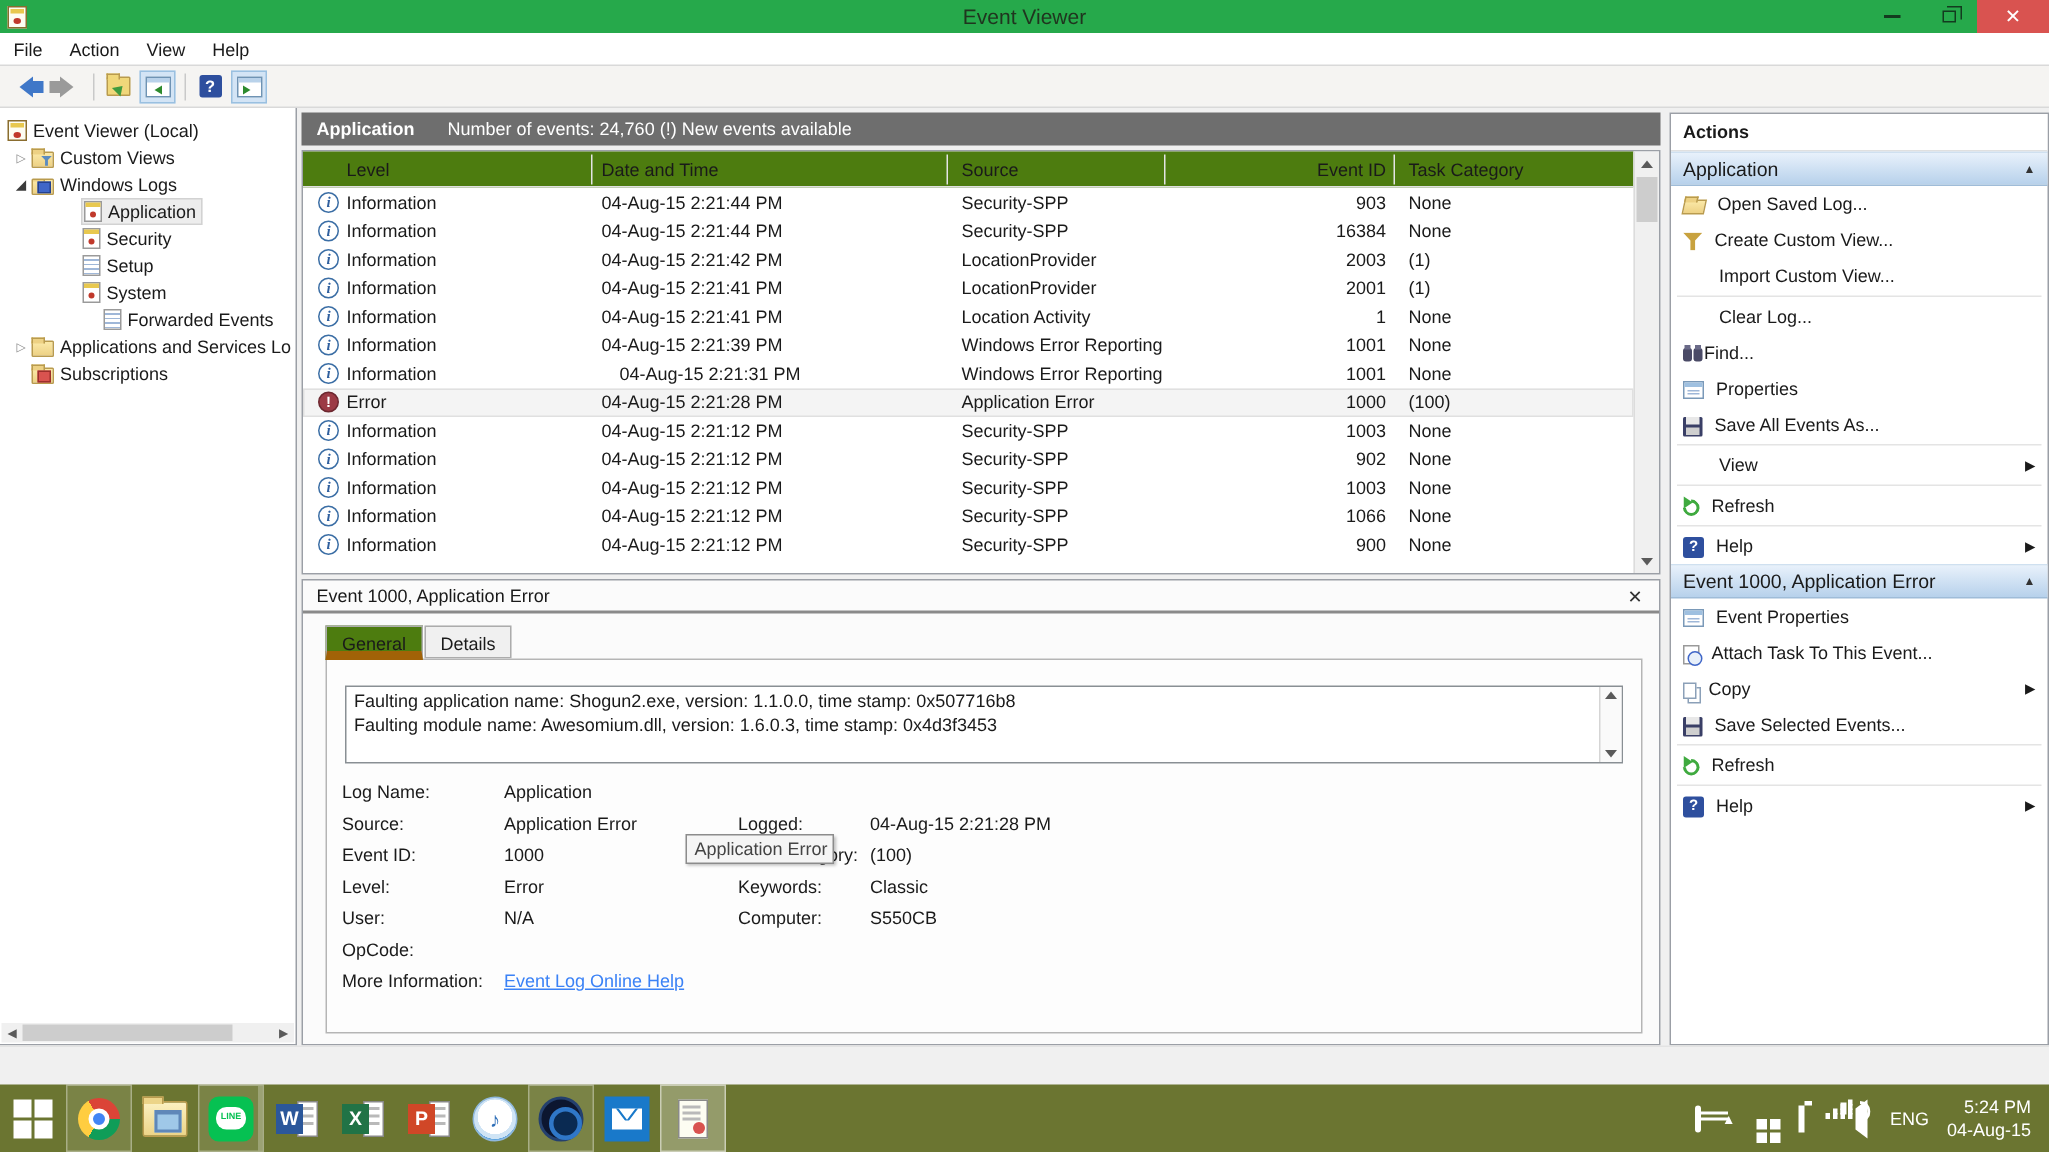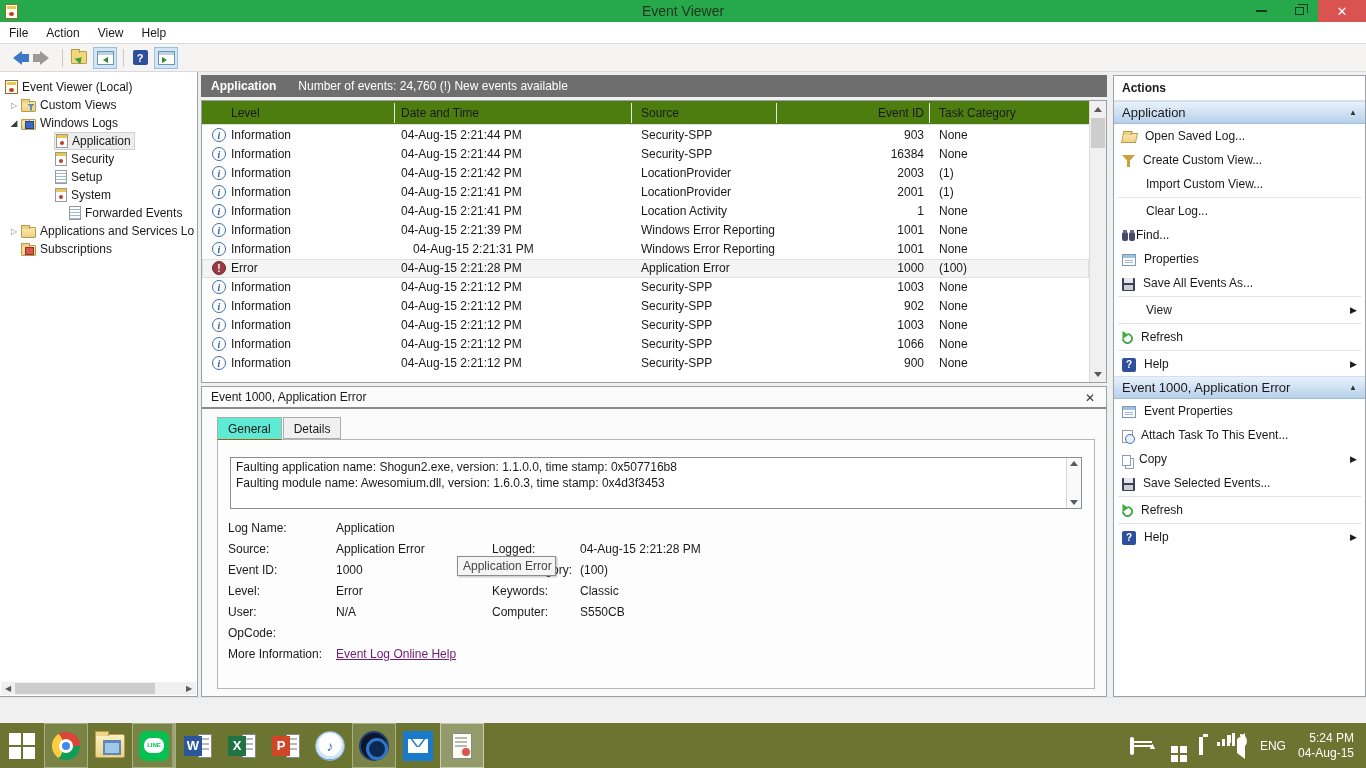--- a/index.html
+++ b/index.html
@@ -96,30 +96,30 @@
   .tri-dn { width:0; height:0; border:4px solid transparent; border-top:5px solid #5a5a5a; margin-bottom:-4px; }
   .vs-thumb { position:absolute; left:1px; width:14px; background:#cdcdcd; }
 
   
   .preview { position:absolute; left:0; top:314px; width:906px; height:311px; background:#fbfbfb; border:1px solid #9b9fa6; }
   .pv-head { position:absolute; left:0; top:0; right:0; height:22px; border-bottom:2px solid #8a8a8a; display:flex; align-items:center; }
   .pv-title { margin-left:9px; }
   .pv-close { position:absolute; right:8px; top:3px; width:16px; height:16px; text-align:center; line-height:16px; font-size:12px; color:#333; }
   .tabs { position:absolute; left:15px; top:30px; height:22px; display:flex; }
   .tab { height:22px; padding:0 10px; line-height:22px; border:1px solid #acacac; background:#f0f0f0; margin-right:1px; }
-  .tab.active { background:#5eead4; border-bottom:1px solid #a16207; position:relative; z-index:2; height:23px; }
+  .tab.active { background:#4d7c0f; border-bottom:6px solid #a16207; position:relative; z-index:2; height:23px; }
   .pv-frame { position:absolute; left:15px; top:52px; width:878px; height:250px; border:1px solid #b5b5b5; background:#fdfdfd; }
   .desc-box { position:absolute; left:12px; top:17px; right:12px; height:52px; background:#fff; border:1px solid #898f94; }
   .desc-line { margin:2px 0 0 5px; white-space:nowrap; }
   .desc-scroll { position:absolute; right:0; top:0; bottom:0; width:15px; border-left:1px solid #d5d5d5; background:#fafafa; }
   .desc-scroll .up { position:absolute; top:3px; left:3px; }
   .desc-scroll .dn { position:absolute; bottom:3px; left:3px; }
   .fld-label { position:absolute; white-space:nowrap; }
   .fld-value { position:absolute; white-space:nowrap; }
-  .fld-link { color:#701a75; text-decoration:underline; }
+  .fld-link { color:#3b82f6; text-decoration:underline; }
   .tooltip { position:absolute; left:239px; top:116px; width:99px; height:20px; background:#f5f5f5; border:1px solid #8c8c8c; box-shadow:1px 1px 2px rgba(0,0,0,.25); line-height:18px; padding-left:5px; color:#444; z-index:5; }
 
   
   .ap-title { height:25px; line-height:25px; font-weight:bold; padding-left:8px; border-bottom:1px solid #e0e0e0; background:#fff; }
   .ap-section { height:23px; background:linear-gradient(#e8f1fb,#b7d1eb); border-top:1px solid #cfe0f0; border-bottom:1px solid #9fbcd8; display:flex; align-items:center; font-size:13px; }
   .ap-section .s-label { margin-left:8px; flex:1; white-space:nowrap; overflow:hidden; }
   .ap-section .s-chev { margin-right:8px; font-size:8px; color:#333; }
   .ap-item { height:24px; display:flex; align-items:center; position:relative; }
   .ap-ic { width:16px; height:16px; margin-left:8px; flex:none; position:relative; }
   .ap-label { margin-left:8px; white-space:nowrap; }

